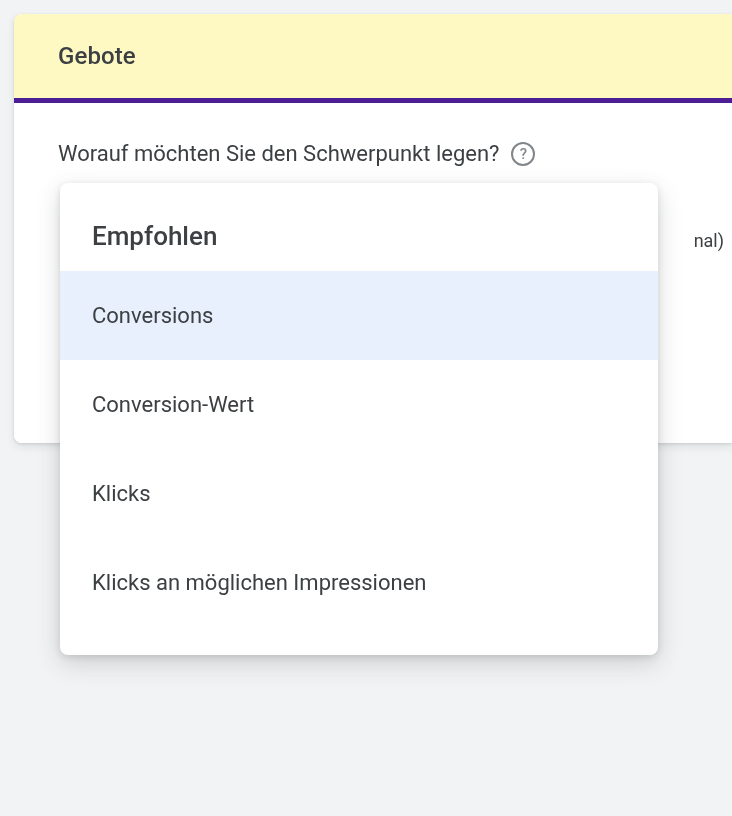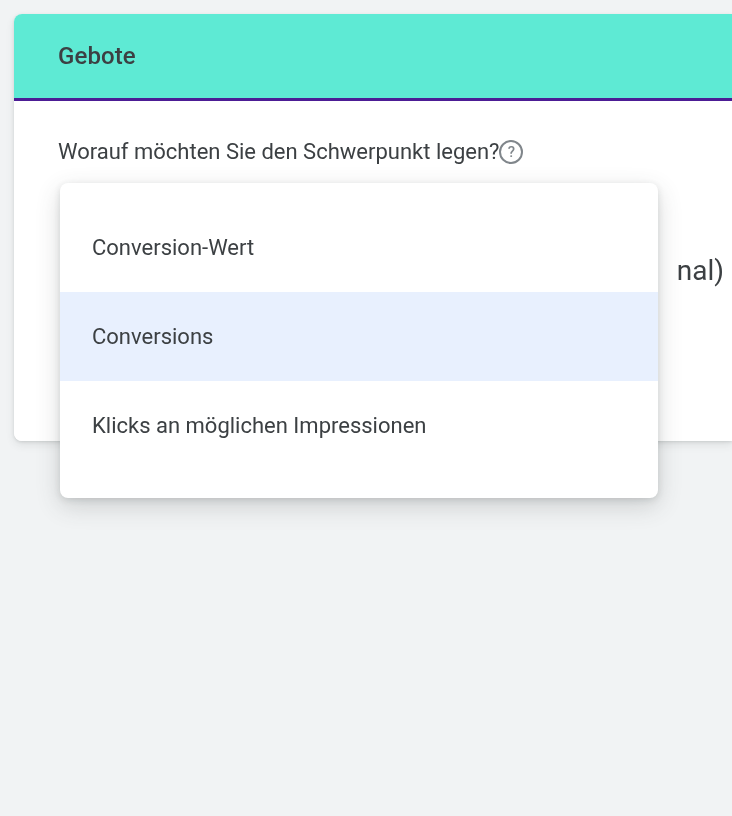--- a/index.html
+++ b/index.html
@@ -22,43 +22,44 @@
       top: 14px;
       left: 14px;
       right: 0;
       background: white;
       border-radius: 8px 0 0 8px;
       box-shadow: 0 1px 3px rgba(60,64,67,0.15), 0 4px 8px rgba(60,64,67,0.1);
       overflow: visible;
     }
     
     .panel-header {
-      background: #5eead4;
+      background: #fef9c3;
       padding: 28px 44px;
       border-radius: 8px 0 0 0;
-      border-bottom: 3px solid #4c1d95;
+      border-bottom: 5px solid #4c1d95;
     }
     
     .panel-title {
       font-size: 24px;
       font-weight: 500;
       color: #3c4043;
       letter-spacing: 0.1px;
     }
     
     .panel-body {
       padding: 38px 44px 48px 44px;
       background: white;
       min-height: 340px;
       border-radius: 0 0 0 8px;
     }
     
     .question-row {
       display: flex;
       align-items: center;
+      gap: 12px;
     }
     
     .question-text {
       font-size: 22px;
       color: #3c4043;
       font-weight: 400;
     }
     
     .help-icon {
       width: 24px;
@@ -72,23 +73,22 @@
       font-size: 15px;
       font-weight: 500;
       cursor: pointer;
       flex-shrink: 0;
     }
     
     .hidden-text {
       position: absolute;
       right: 8px;
       top: 230px;
-      font-size: 28px;
+      font-size: 18px;
       color: #3c4043;
-      margin-top: 24px;
     }
     
     .dropdown {
       position: absolute;
       top: 183px;
       left: 60px;
       width: 598px;
       background: white;
       border-radius: 8px;
       box-shadow: 0 2px 6px rgba(60,64,67,0.15), 0 8px 24px rgba(60,64,67,0.2);
@@ -130,16 +130,18 @@
     <div class="question-row">
       <span class="question-text">Worauf möchten Sie den Schwerpunkt legen?</span>
       <span class="help-icon">?</span>
     </div>
   </div>
 </div>
 
 <span class="hidden-text">nal)</span>
 
 <div class="dropdown">
+  <div class="dropdown-section-header first">Empfohlen</div>
+  <div class="dropdown-item selected">Conversions</div>
   <div class="dropdown-item">Conversion-Wert</div>
-  <div class="dropdown-item selected">Conversions</div>
+  <div class="dropdown-item">Klicks</div>
   <div class="dropdown-item">Klicks an möglichen Impressionen</div>
 </div>
 
 </body></html>

